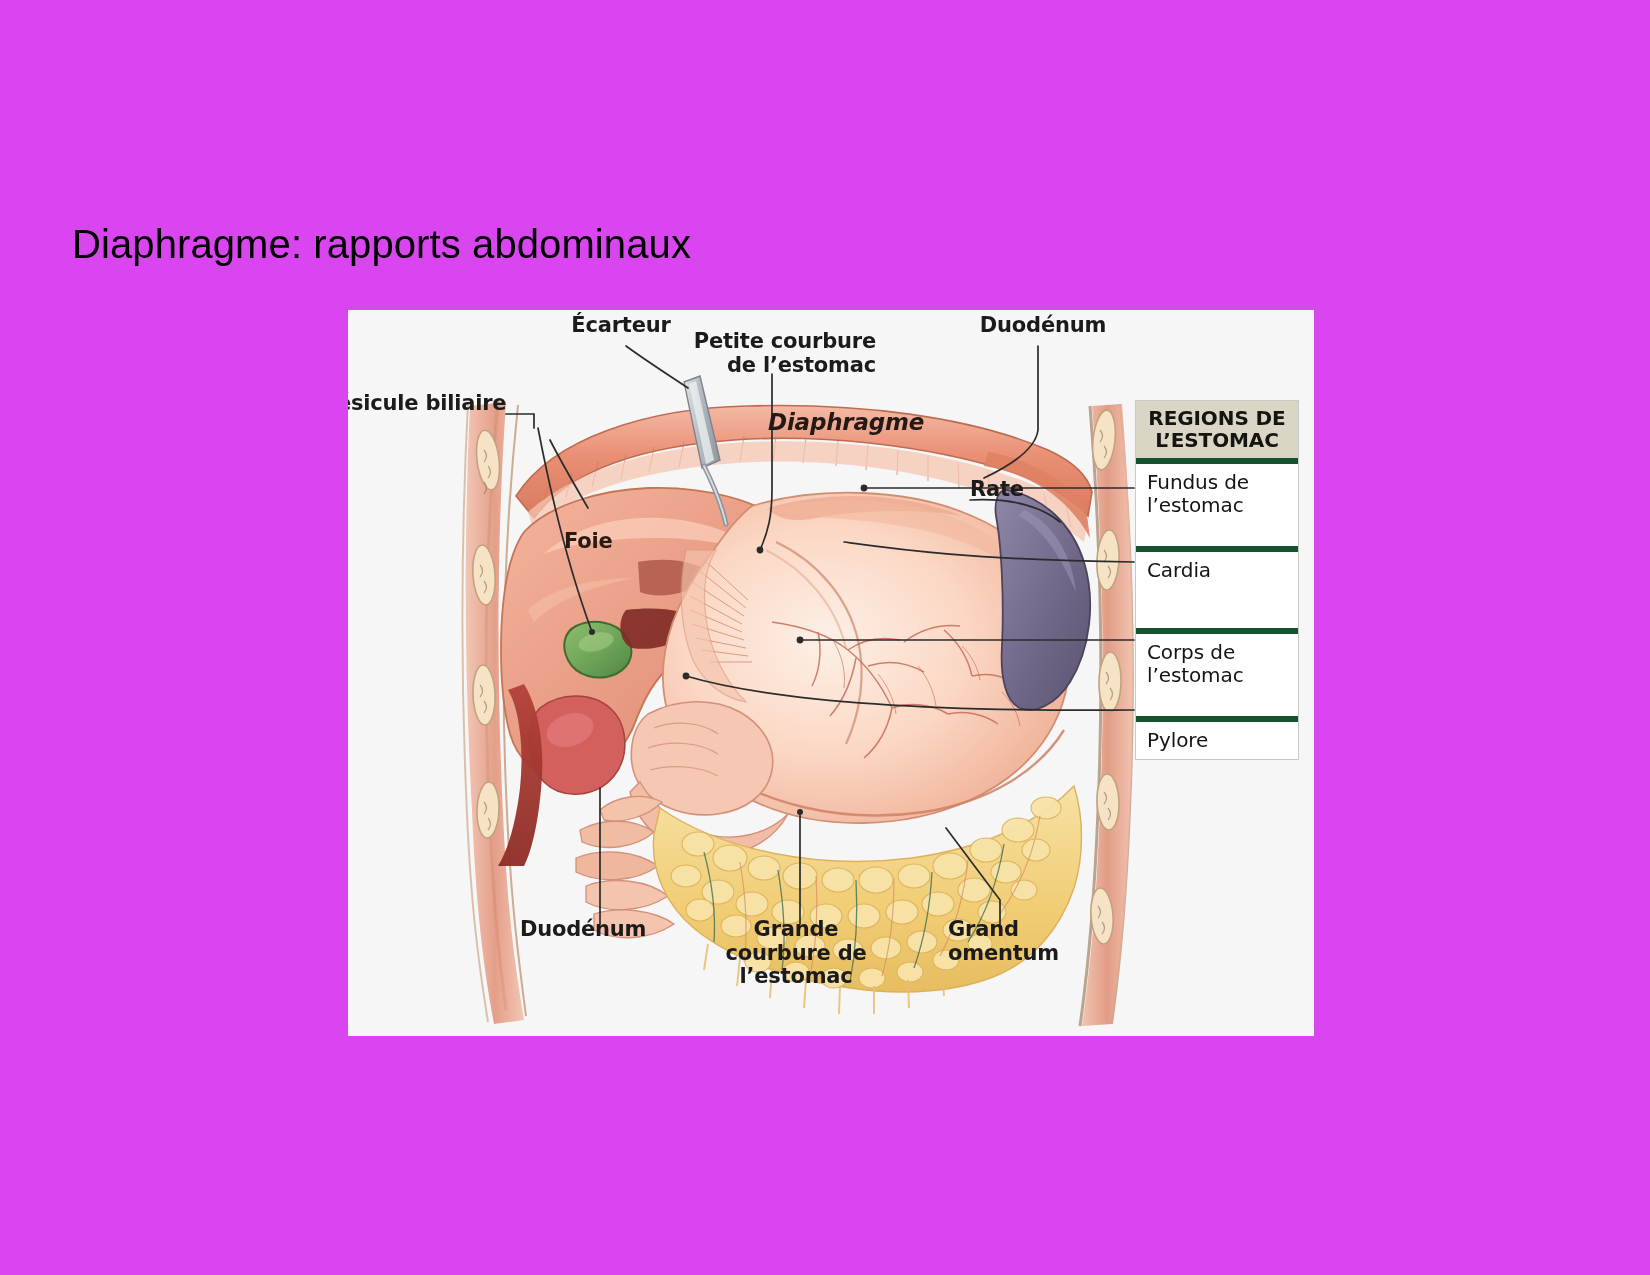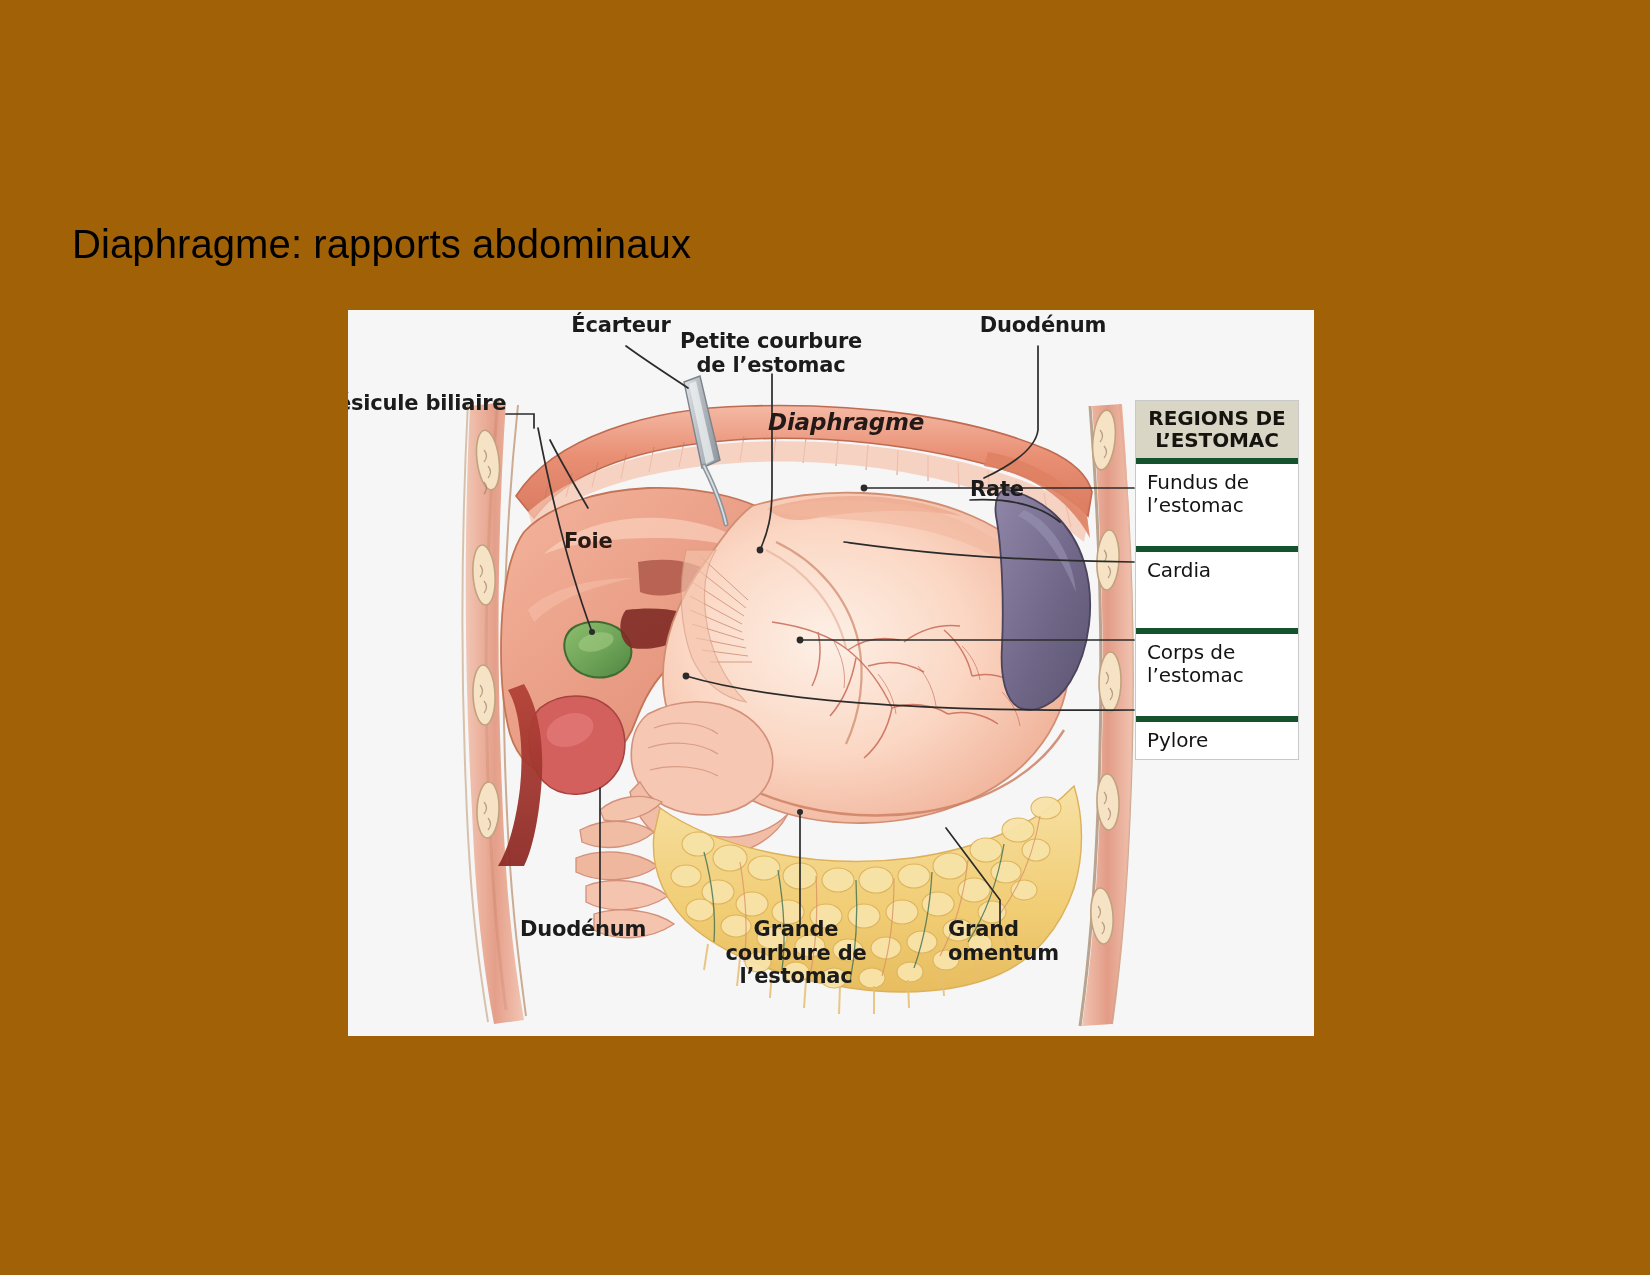--- a/index.html
+++ b/index.html
@@ -7,21 +7,21 @@
   html, body {
     margin: 0; padding: 0;
     width: 1650px; height: 1275px;
     background: #ffffff;
     font-family: "Liberation Sans", sans-serif;
     overflow: hidden;
   }
   #slide {
     position: relative;
     width: 1650px; height: 1275px;
-    background: #a16207;
+    background: #d946ef;
   }
 
   
   #slide-title {
     position: absolute;
     left: 72px; top: 222px;
     font-size: 40px;
     font-weight: 400;
     color: #000000;
     letter-spacing: 0.1px;
@@ -50,21 +50,21 @@
     line-height: 1.12;
     white-space: pre-line;
     letter-spacing: -0.2px;
   }
   .lbl.center { text-align: center; }
   .lbl.left   { text-align: left; }
   .lbl.italic { font-style: italic; }
 
   
   #lbl-ecarteur       { left: 198px;  top:  4px;  width: 150px; text-align: center; }
-  #lbl-petite-courbure{ left: 318px;  top: 20px;  width: 210px; text-align: center; }
+  #lbl-petite-courbure{ left: 318px;  top: 20px;  width: 210px; text-align: right; }
   #lbl-oesophage      { left: 600px;  top:  4px;  width: 190px; text-align: center; }
   #lbl-vesicule       { left: -26px;  top: 82px;  width: 200px; text-align: left; }
   #lbl-diaphragme     { left: 420px;  top: 100px; width: 170px; text-align: left;
                         font-style: italic; font-size: 23px; color: #231a17; }
   #lbl-foie           { left: 216px;  top: 220px; width: 90px;  text-align: left;
                         color: #2a1a14; }
   #lbl-rate           { left: 622px;  top: 168px; width: 100px; text-align: left;
                         color: #1b1b1b; }
   #lbl-duodenum       { left: 172px;  top: 608px; width: 170px; text-align: left; }
   #lbl-grande-courbure{ left: 368px;  top: 608px; width: 160px; text-align: center; }

